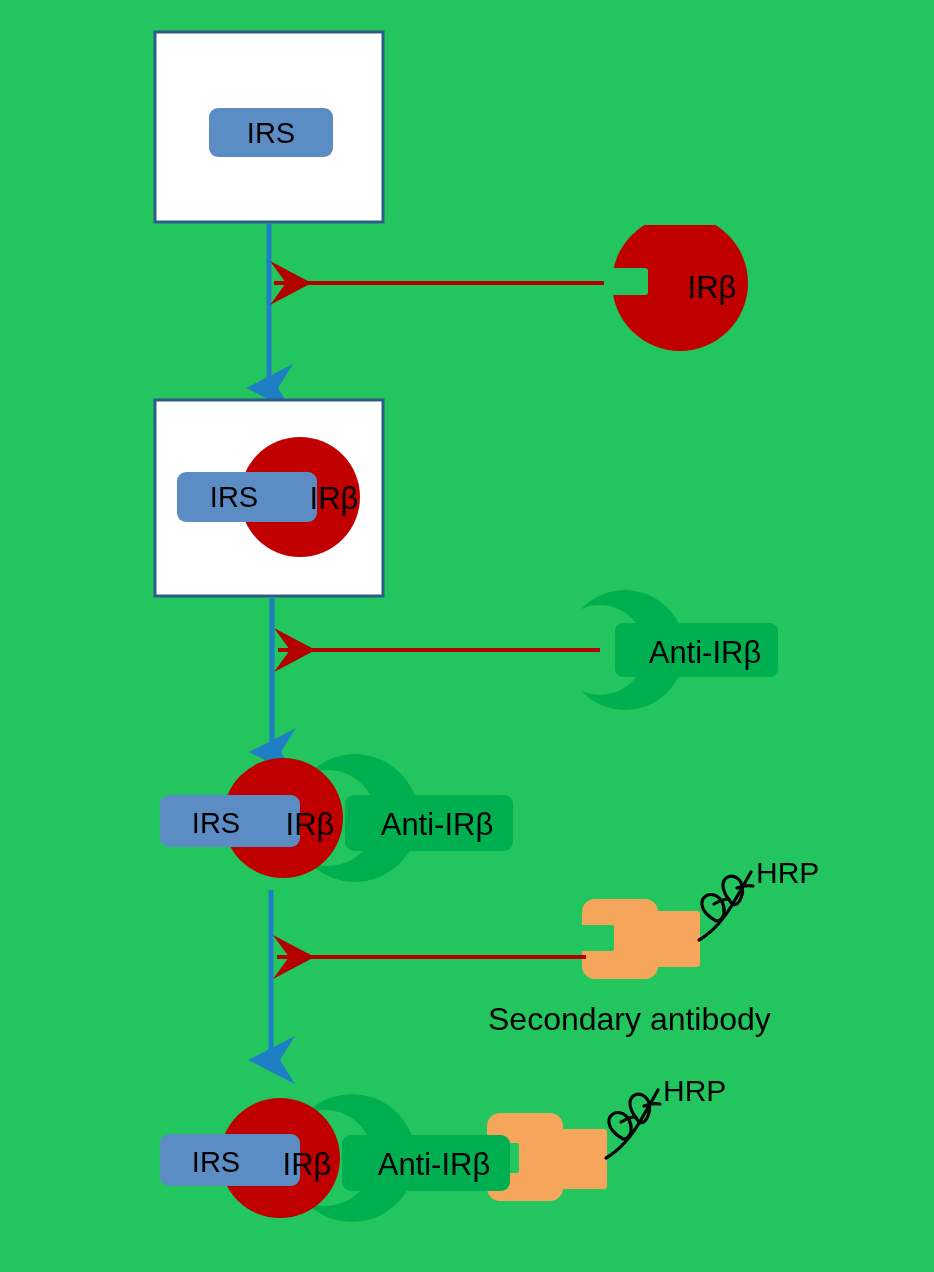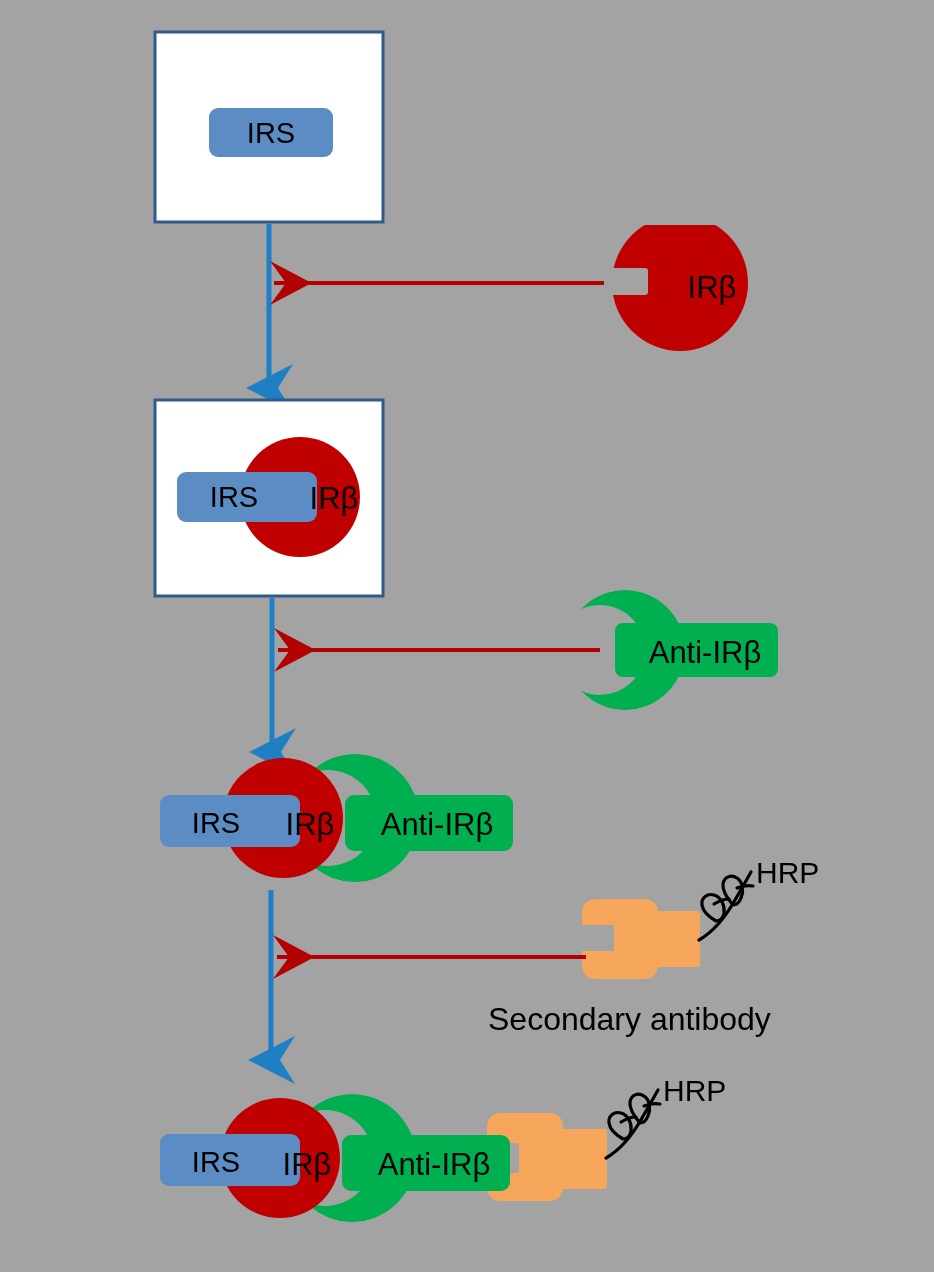--- a/index.html
+++ b/index.html
@@ -8,21 +8,21 @@
     padding: 0;
     background: #ffffff;
   }
   body {
     font-family: "Liberation Sans", sans-serif;
   }
   #stage {
     position: relative;
     width: 934px;
     height: 1272px;
-    background: #a3a3a3;
+    background: #22c55e;
     overflow: hidden;
   }
   #stage > svg {
     position: absolute;
     top: 0;
     left: 0;
   }
   .lbl {
     font-family: "Liberation Sans", sans-serif;
     fill: #000000;

